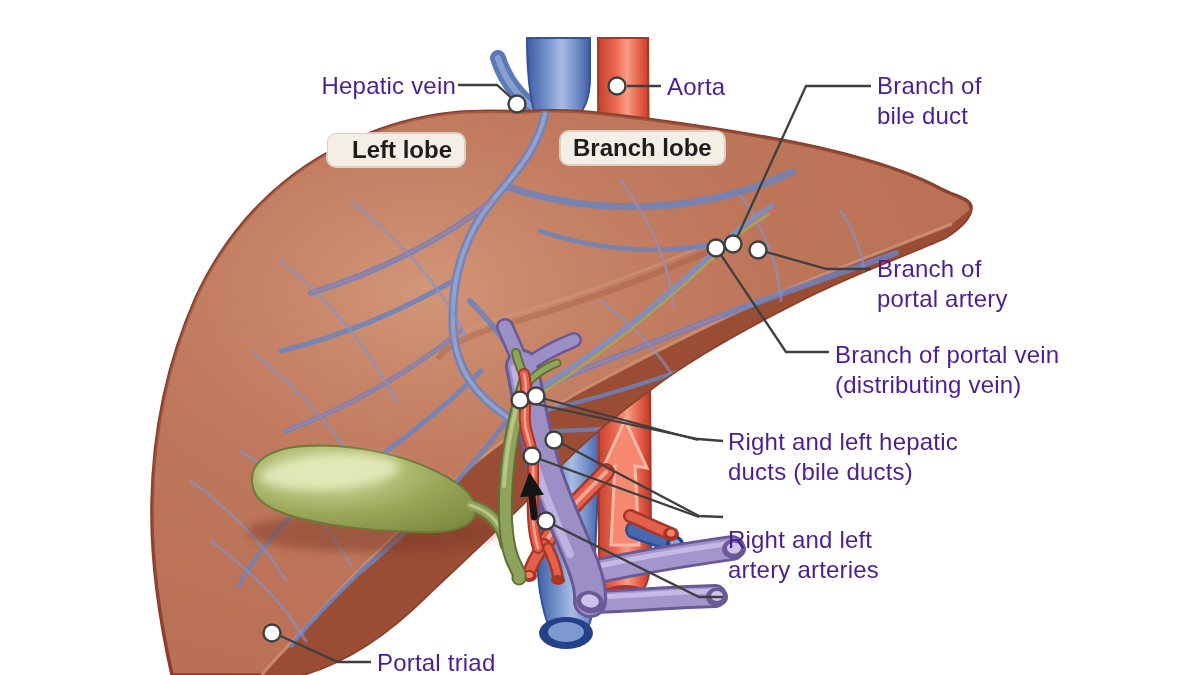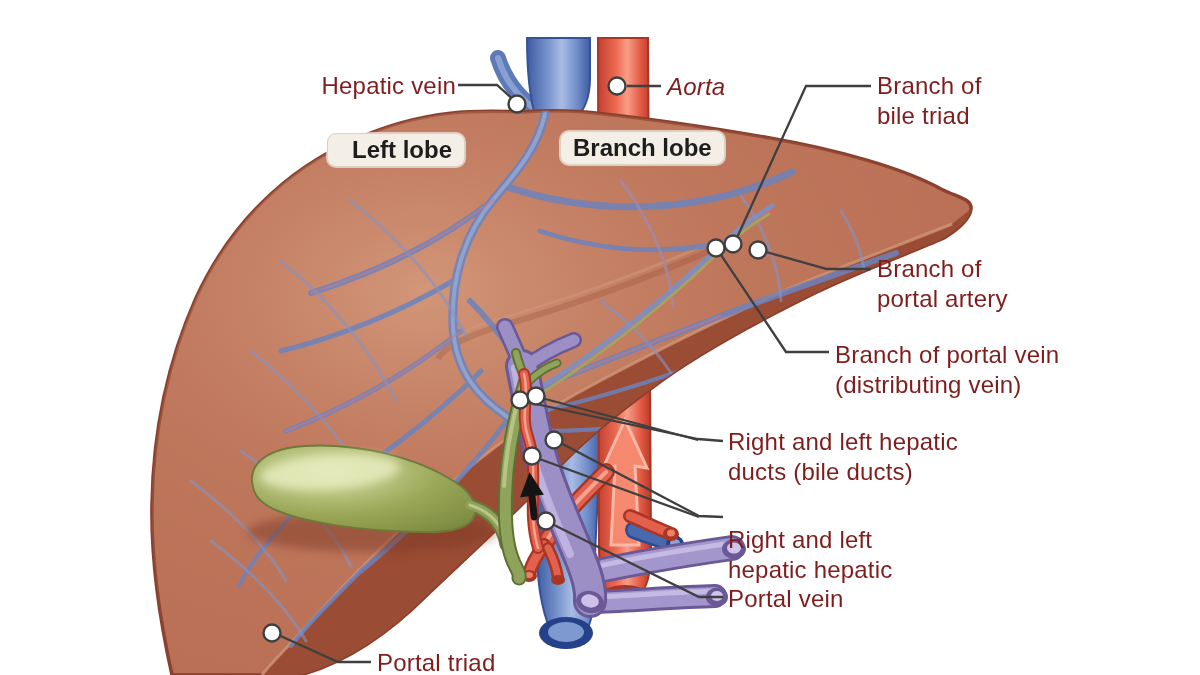--- a/index.html
+++ b/index.html
@@ -1,25 +1,25 @@
 <!DOCTYPE html>
 <html><head>
 <meta charset="utf-8">
 <style>
   html,body{margin:0;padding:0;background:#fff;}
   #stage{position:relative;width:1200px;height:675px;overflow:hidden;background:#fff;
          font-family:"Liberation Sans",sans-serif;}
   #art{position:absolute;left:0;top:0;}
-  .lbl{position:absolute;font:400 24px/30px "Liberation Sans",sans-serif;color:#7f1d1d;
+  .lbl{position:absolute;font:400 24px/30px "Liberation Sans",sans-serif;color:#4c1d95;
        letter-spacing:.2px;white-space:nowrap;}
   .badge{position:absolute;font:700 24px/28px "Liberation Sans",sans-serif;color:#1d1d1d;
        background:#f3eee6;border:1px solid #d9d1c4;border-radius:9px;padding:2px 12px;
        box-shadow:0 0 0 1px rgba(255,255,255,.6);white-space:nowrap;}
   #lbl-hepatic-vein{left:288px;top:71px;width:168px;text-align:right;}
-  #lbl-aorta{left:667px;top:72px;font-style:italic;}
+  #lbl-aorta{left:667px;top:72px;}
   #lbl-bile-duct{left:877px;top:71px;}
   #lbl-hepatic-artery{left:877px;top:254px;}
   #lbl-portal-branch{left:835px;top:340px;}
   #lbl-ducts{left:728px;top:427px;}
   #lbl-arteries{left:728px;top:503px;margin-top:22px;}
   #lbl-portal-vein{left:728px;top:584px;}
   #lbl-portal-triad{left:377px;top:648px;}
   #badge-left-lobe{left:327px;top:133px;padding-left:24px;}
   #badge-right-lobe{left:560px;top:131px;}
 </style>
@@ -240,33 +240,32 @@
 </svg>
 
   <div class="badge" id="badge-left-lobe">Left lobe</div>
   <div class="badge" id="badge-right-lobe">Branch lobe</div>
 
   <div class="lbl" id="lbl-hepatic-vein">Hepatic vein</div>
   <div class="lbl" id="lbl-aorta">Aorta</div>
 
   <div class="lbl" id="lbl-bile-duct">
     <div>Branch of</div>
-    <div>bile triad</div>
+    <div>bile duct</div>
   </div>
   <div class="lbl" id="lbl-hepatic-artery">
     <div>Branch of</div>
     <div>portal artery</div>
   </div>
   <div class="lbl" id="lbl-portal-branch">
     <div>Branch of portal vein</div>
     <div>(distributing vein)</div>
   </div>
   <div class="lbl" id="lbl-ducts">
     <div>Right and left hepatic</div>
     <div>ducts (bile ducts)</div>
   </div>
   <div class="lbl" id="lbl-arteries">
     <div>Right and left</div>
-    <div>hepatic hepatic</div>
-  </div>
-  <div class="lbl" id="lbl-portal-vein">Portal vein</div>
+    <div>artery arteries</div>
+  </div>
   <div class="lbl" id="lbl-portal-triad">Portal triad</div>
 </div>
 
 </body></html>

